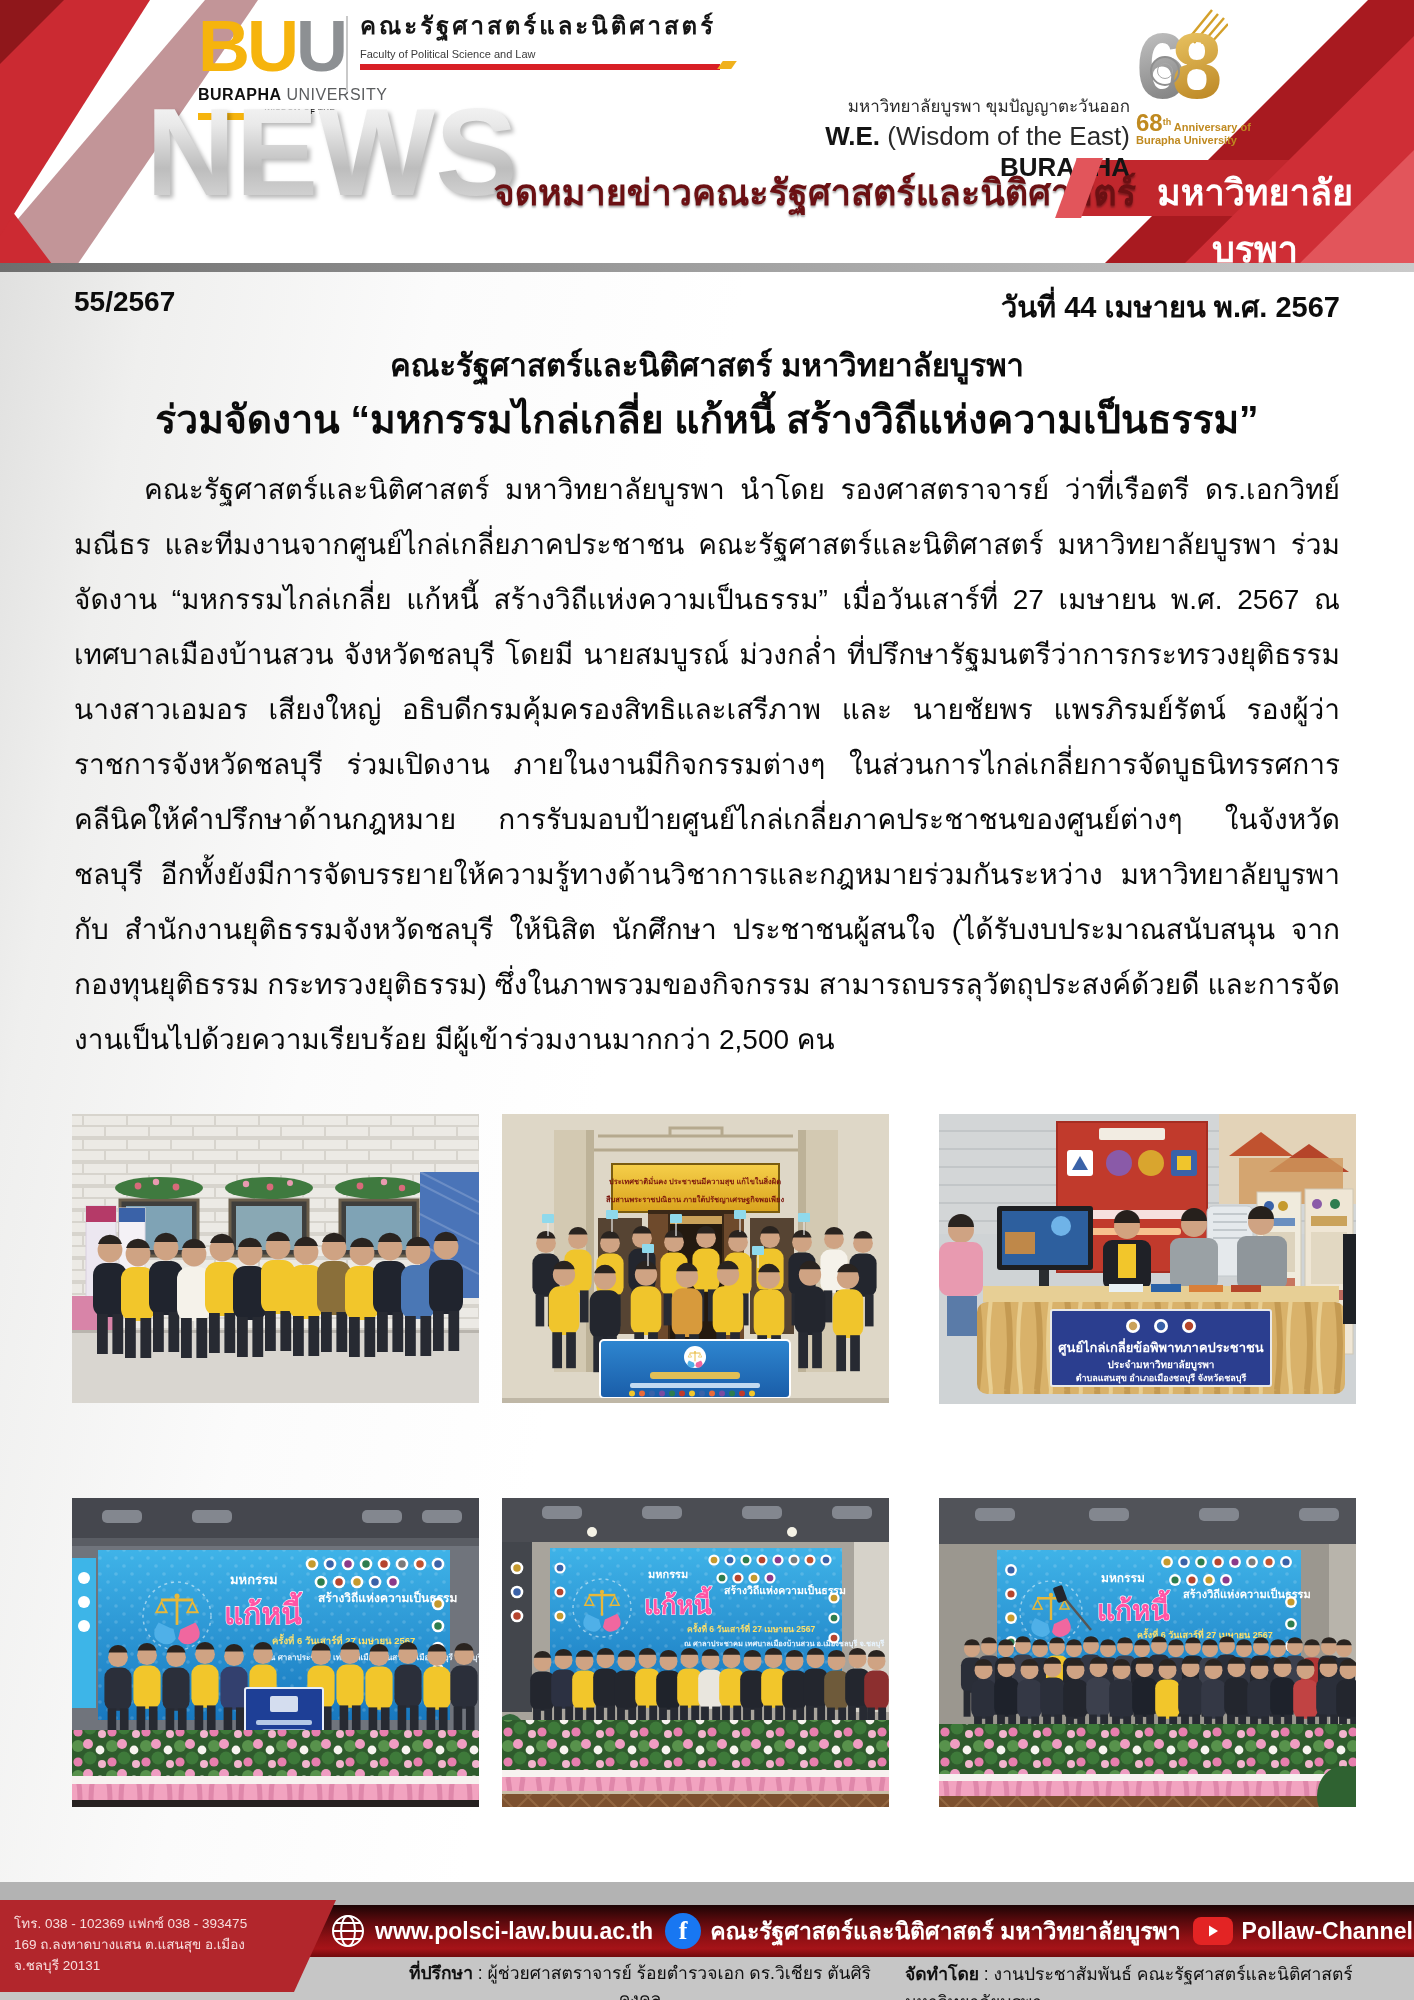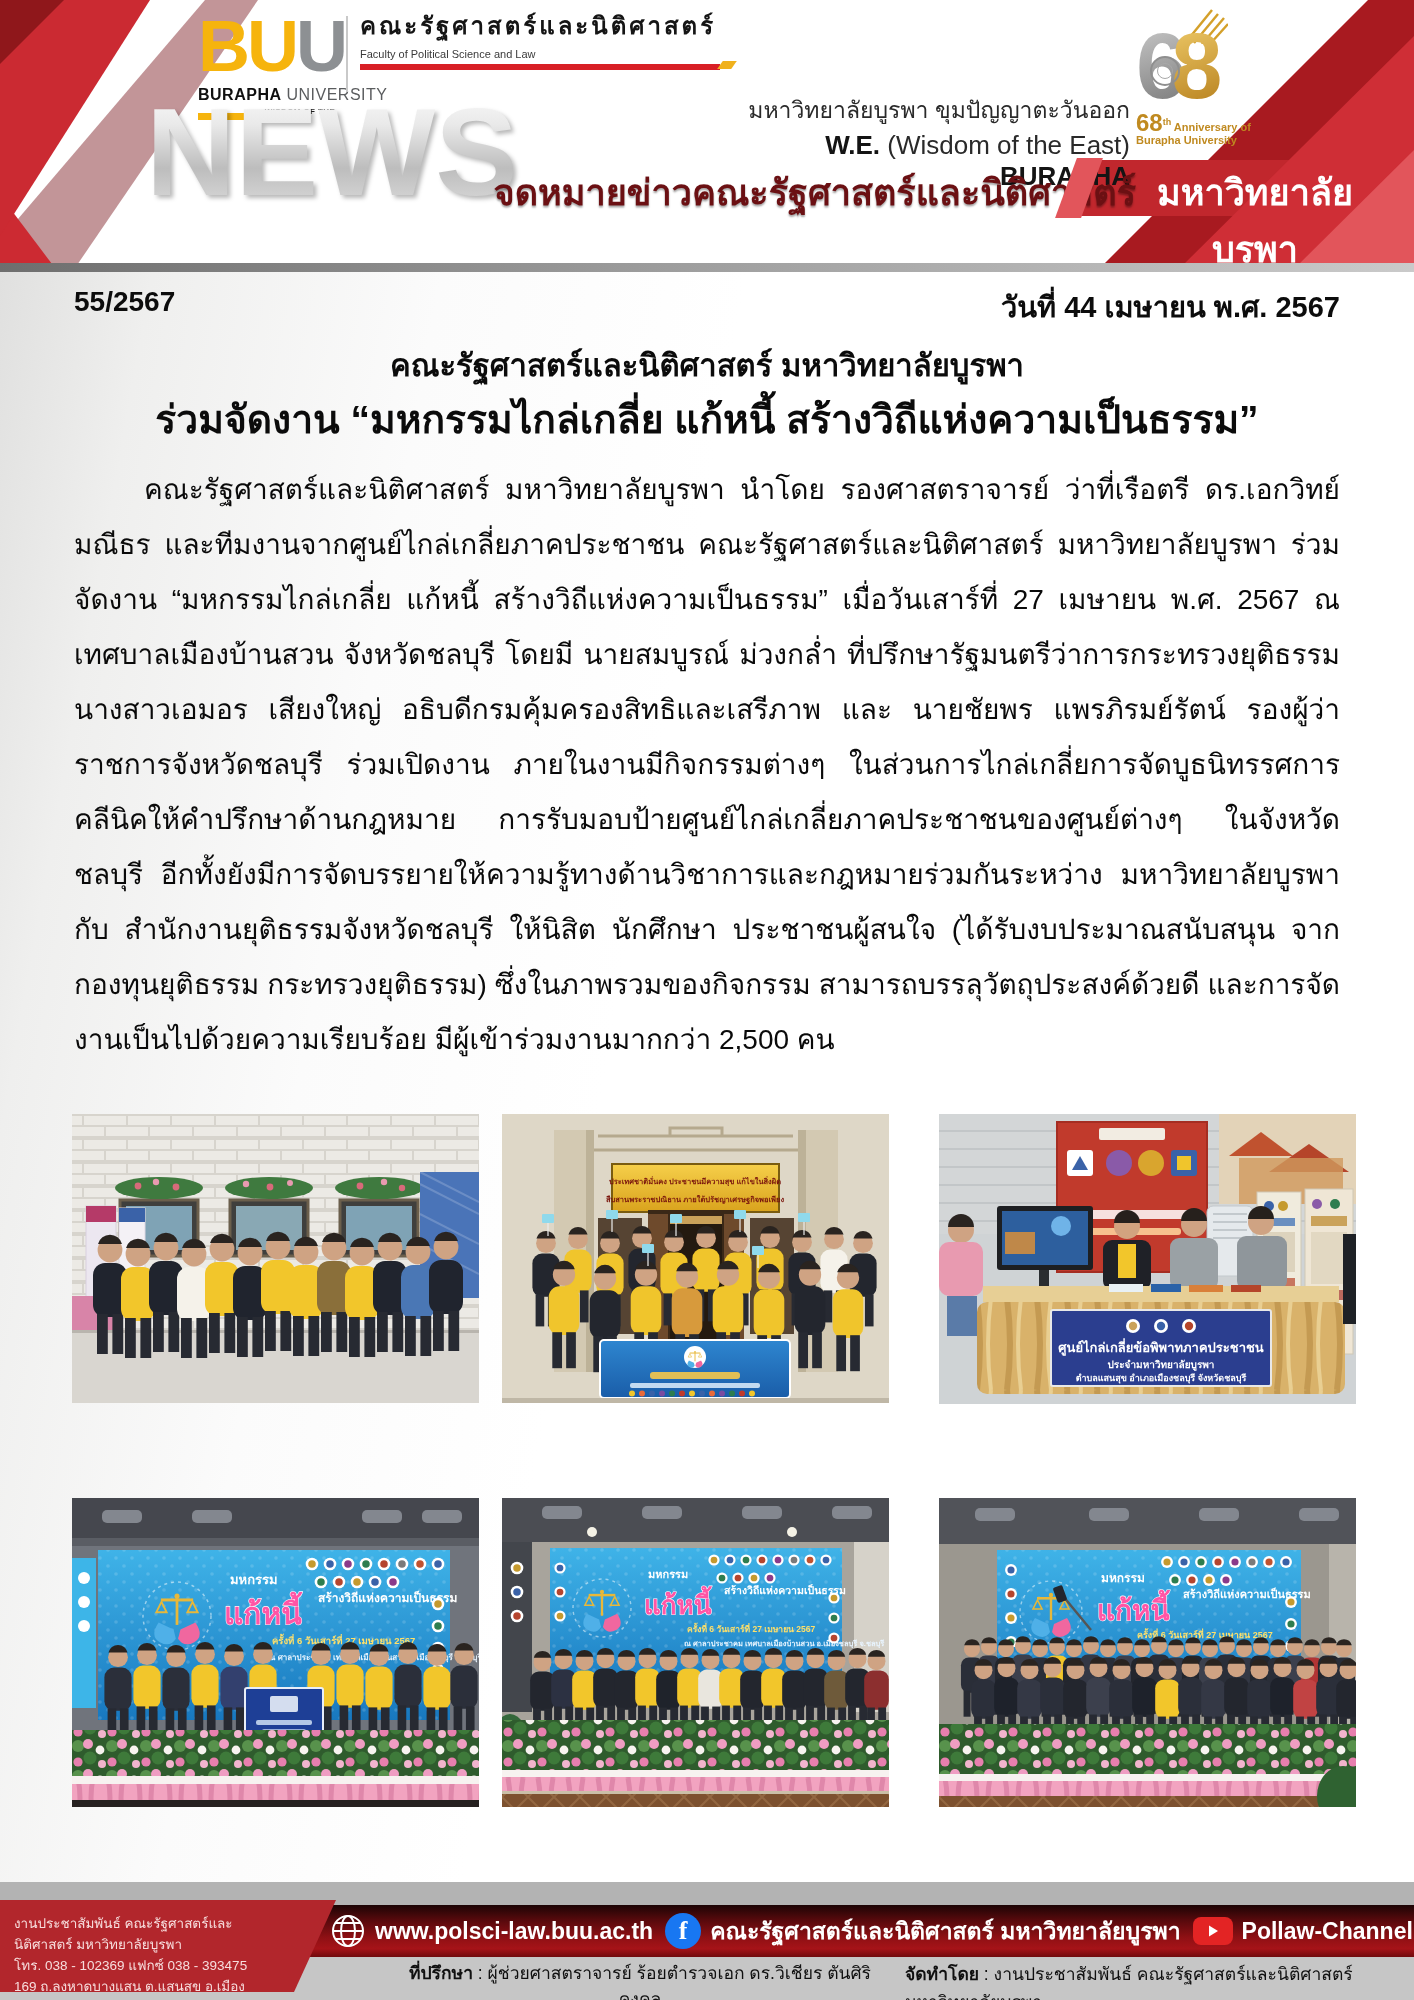--- a/index.html
+++ b/index.html
@@ -34,21 +34,21 @@
   .pollaw-eng{font-size:11px;color:#3a3a3a;margin-top:3px;}
   .pollaw-bar{position:relative;margin-top:4px;width:360px;height:6px;background:#d81f26;}
   .pollaw-bar i{position:absolute;right:-14px;top:-3px;width:14px;height:8px;background:#f0b11c;transform:skewX(-35deg);}
 
   .news{position:absolute;left:146px;top:84px;font-size:124px;font-weight:800;letter-spacing:0px;line-height:1.1;
         background:linear-gradient(180deg,#fdfdfd 0%,#e9e9e9 30%,#bdbdbd 62%,#e2e2e2 100%);
         -webkit-background-clip:text;background-clip:text;color:transparent;
         filter:drop-shadow(3px 3px 2px rgba(0,0,0,0.28));}
 
   .hdr-right{position:absolute;left:690px;top:92px;width:440px;text-align:right;}
-  .hdr-right .l1{font-size:23px;color:#2a2a2a;}
+  .hdr-right .l1{font-size:17px;color:#2a2a2a;}
   .hdr-right .l2{font-size:26px;color:#2a2a2a;margin-top:2px;}
   .hdr-right .b{font-weight:800;color:#141414;}
 
   .anniv{position:absolute;left:1136px;top:16px;width:120px;}
   .anniv-digits{position:relative;height:104px;}
   .anniv-digits .six{font-size:92px;font-weight:800;line-height:100px;
         background:linear-gradient(160deg,#cfcfcf,#6f6f6f);-webkit-background-clip:text;background-clip:text;color:transparent;}
   .anniv-digits .eight{font-size:92px;font-weight:800;line-height:100px;margin-left:-16px;
         background:linear-gradient(160deg,#f2cf6e,#b07714);-webkit-background-clip:text;background-clip:text;color:transparent;}
   .anniv-digits{display:flex;}
@@ -750,21 +750,20 @@
         <svg width="14" height="14" viewBox="0 0 14 14">
             <path d="M3 1.5L12 7L3 12.5Z" fill="#fff"></path>
           </svg>
       </span>
       <span>Pollaw-Channel</span>
     </div>
 
   </div>
 
   <div class="f-redbox">
-    <div>งานประชาสัมพันธ์ คณะรัฐศาสตร์และนิติศาสตร์ มหาวิทยาลัยบูรพา</div>
     <div>โทร. 038 - 102369 แฟกซ์ 038 - 393475</div>
     <div>169 ถ.ลงหาดบางแสน ต.แสนสุข อ.เมือง จ.ชลบุรี 20131</div>
   </div>
 
   <div class="f-advisor">
     <div><b>ที่ปรึกษา</b><span> : ผู้ช่วยศาสตราจารย์ ร้อยตำรวจเอก ดร.วิเชียร ตันศิริคงคล</span></div>
 
   </div>
   <div class="f-producer">
     <b>จัดทำโดย</b><span> : งานประชาสัมพันธ์ คณะรัฐศาสตร์และนิติศาสตร์ มหาวิทยาลัยบูรพา</span>

